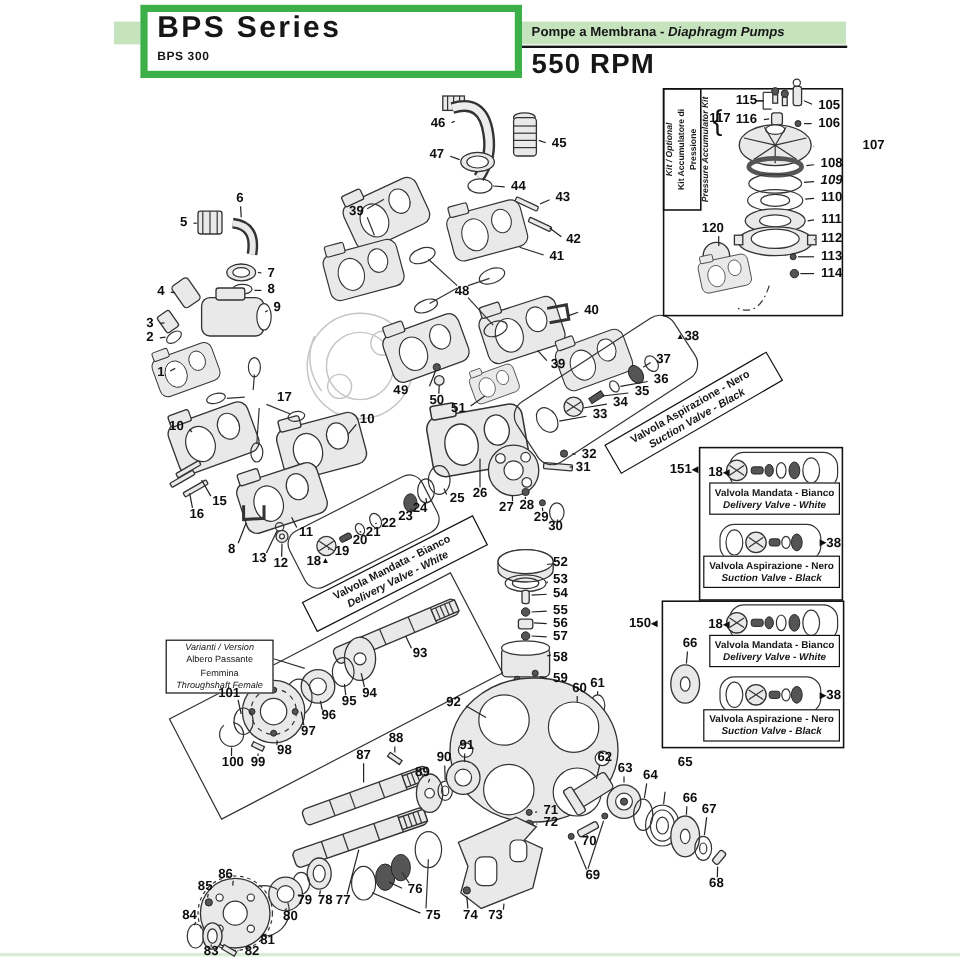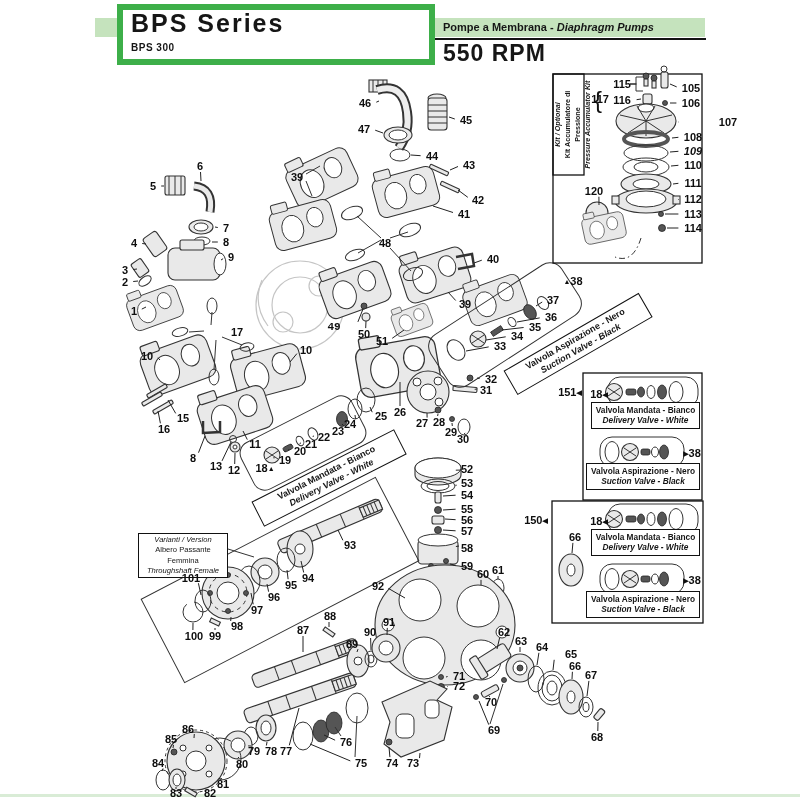--- a/index.html
+++ b/index.html
@@ -651,21 +651,21 @@
       <div class="co" style="left: 467px; top: 509px;"><span>55</span></div>
       <div class="co" style="left: 467px; top: 520px;"><span>56</span></div>
       <div class="co" style="left: 467px; top: 531px;"><span>57</span></div>
       <div class="co" style="left: 467px; top: 548px;"><span>58</span></div>
       <div class="co" style="left: 467px; top: 566px;"><span>59</span></div>
       <div class="co" style="left: 483px; top: 574px;"><span>60</span></div>
       <div class="co" style="left: 498px; top: 570px;"><span>61</span></div>
       <div class="co" style="left: 504px; top: 632px;"><span>62</span></div>
       <div class="co" style="left: 521px; top: 641px;"><span>63</span></div>
       <div class="co" style="left: 542px; top: 647px;"><span>64</span></div>
-      <div class="co" style="left: 557px; top: 654px; padding-left: 28px;"><span>65</span></div>
+      <div class="co" style="left: 557px; top: 636px; padding-left: 28px;"><span>65</span></div>
       <div class="co" style="left: 575px; top: 666px;"><span>66</span></div>
       <div class="co" style="left: 591px; top: 675px;"><span>67</span></div>
       <div class="co" style="left: 597px; top: 737px;"><span>68</span></div>
       <div class="co" style="left: 494px; top: 730px;"><span>69</span></div>
       <div class="co" style="left: 491px; top: 702px;"><span>70</span></div>
       <div class="co" style="left: 459px; top: 676px;"><span>71</span></div>
       <div class="co" style="left: 459px; top: 686px;"><span>72</span></div>
       <div class="co" style="left: 413px; top: 763px;"><span>73</span></div>
       <div class="co" style="left: 392px; top: 763px;"><span>74</span></div>
       <div class="co" style="left: 361px; top: 763px;"><span>75</span></div>

